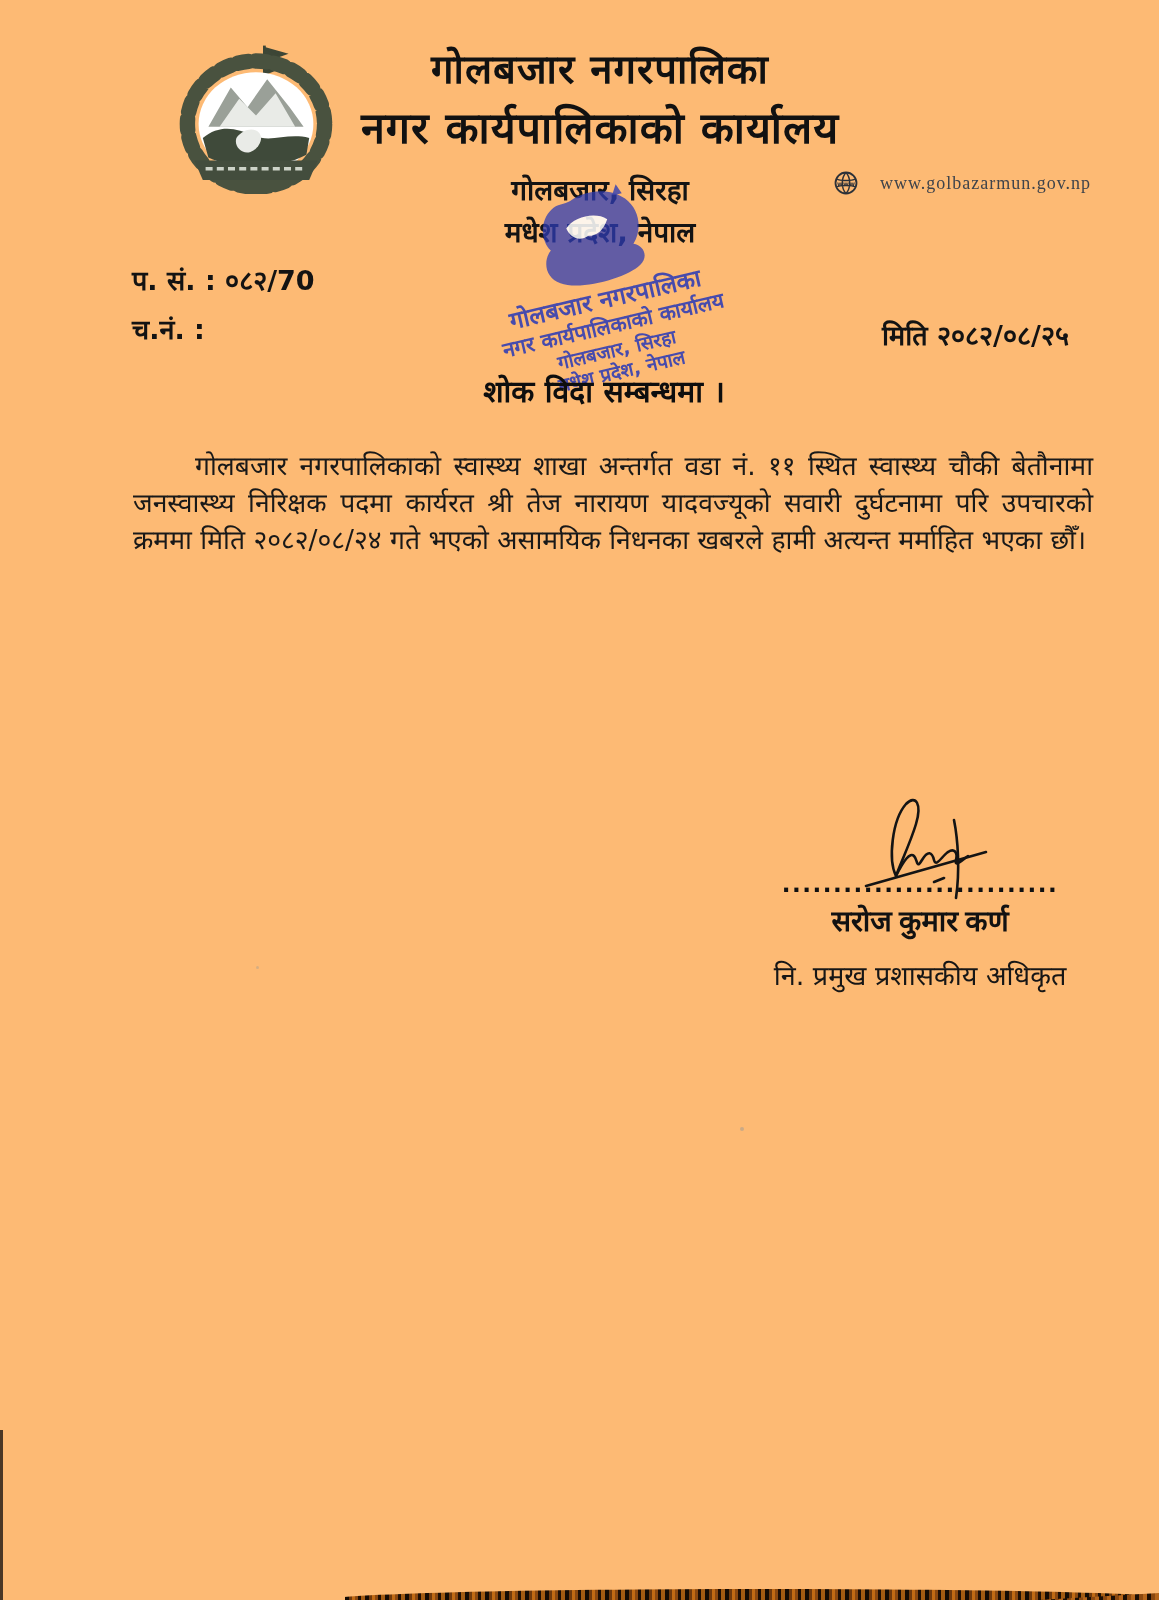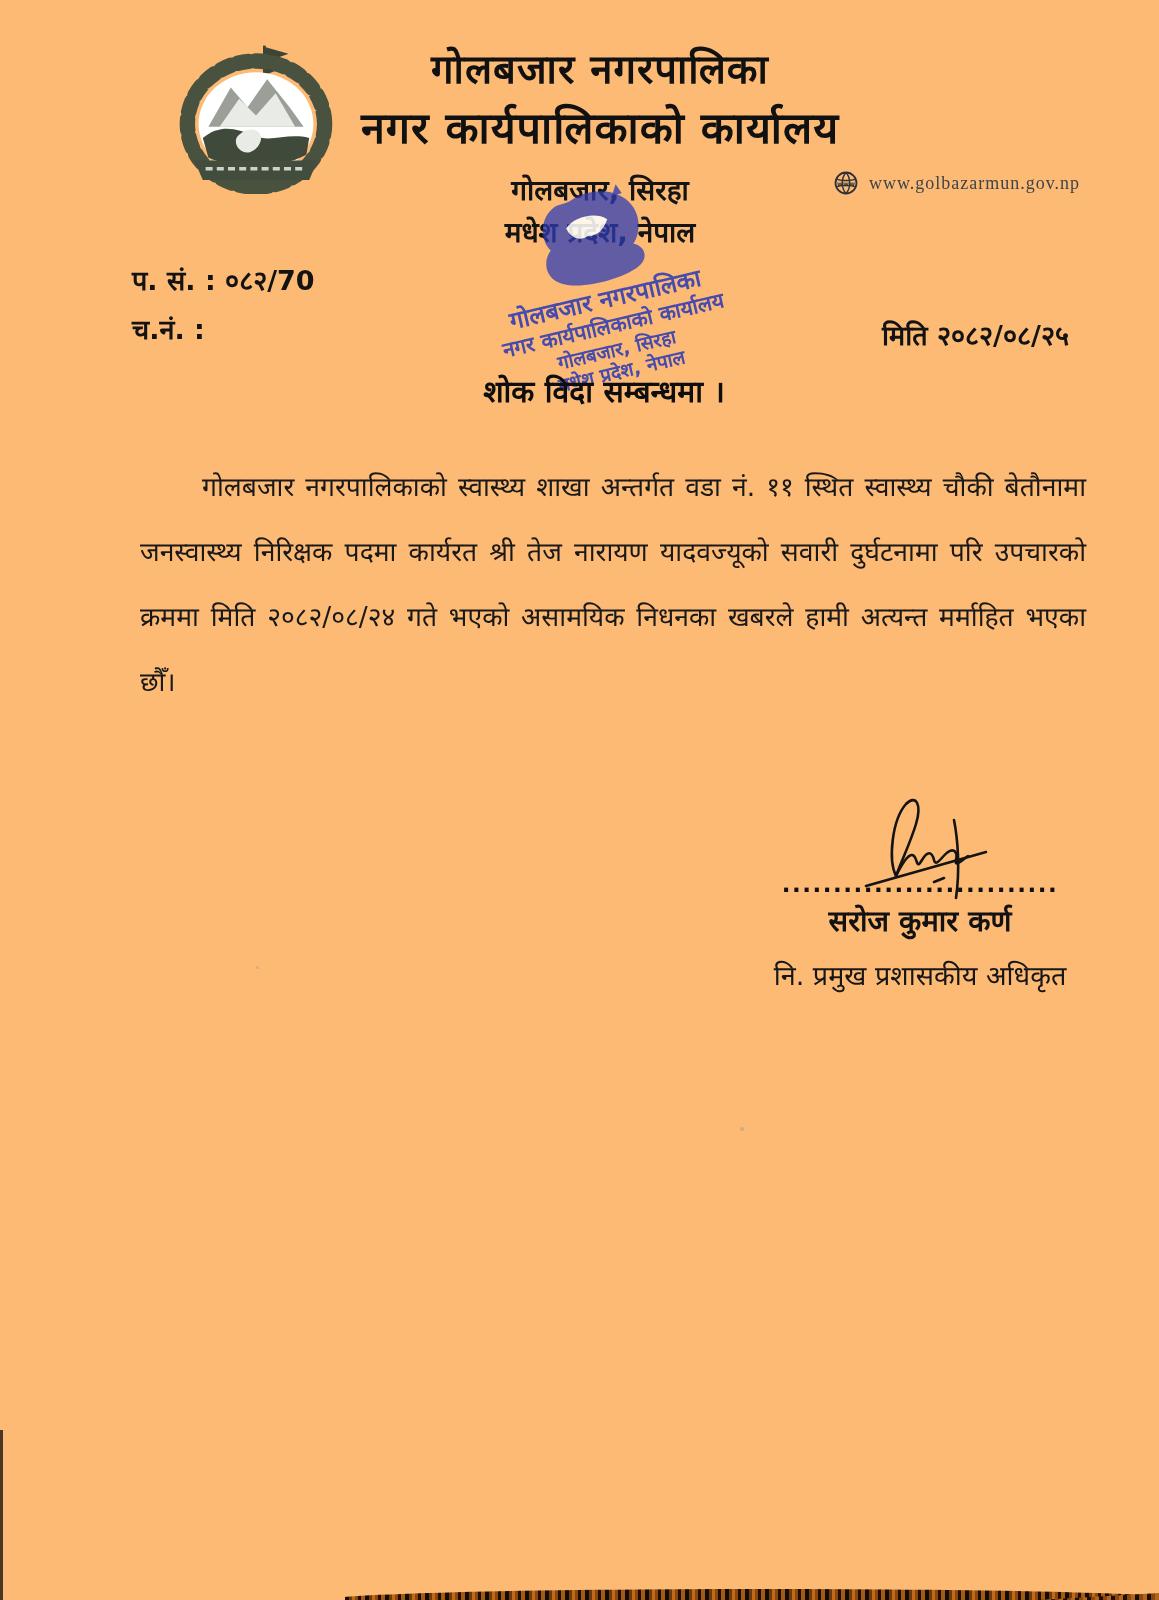--- a/index.html
+++ b/index.html
@@ -13,41 +13,41 @@
     color:#1b1b1b;
   }
   
   .logo{position:absolute;left:168px;top:40px;width:176px;height:154px;}
   .header-center{position:absolute;left:290px;top:46px;width:620px;text-align:center;}
   .muni-title{font-size:40px;font-weight:bold;color:#111;line-height:1.15;letter-spacing:1px;}
   .office-title{font-size:43px;font-weight:bold;color:#111;line-height:1.15;margin-top:12px;letter-spacing:1px;}
   .addr{position:absolute;left:290px;top:170px;width:620px;text-align:center;}
   .addr-line{font-size:28px;font-weight:bold;color:#141414;line-height:42px;}
   .contacts{position:absolute;left:833px;top:168px;}
-  .contact-row{display:flex;align-items:center;gap:10px;height:30px;margin-bottom:4px;}
+  .contact-row{display:flex;align-items:center;gap:21px;height:30px;margin-bottom:4px;}
   .contact-text{font-family:"Liberation Serif","DejaVu Serif",serif;font-size:18px;color:#3e434b;letter-spacing:1px;}
   
   .stamp{position:absolute;left:462px;top:178px;width:280px;height:215px;transform:rotate(-13deg);opacity:.88;pointer-events:none;}
   
   .ref-block{position:absolute;left:132px;top:256px;font-size:27px;font-weight:bold;color:#131313;line-height:49px;}
   .date-line{position:absolute;left:882px;top:316px;font-size:27px;font-weight:600;color:#131313;}
   .subject{position:absolute;left:0;right:0;top:370px;text-align:center;padding-left:49px;
            font-size:30px;font-weight:bold;color:#0e0e0e;}
   
   .body-text{position:absolute;left:132px;top:446px;width:962px;}
   .body-text p{
-    margin:8px;padding:0;
-    font-size:26.5px;line-height:65px;
+    margin:1px;padding:0;
+    font-size:26.5px;line-height:37px;
     text-align:justify;text-indent:62px;color:#191919;
   }
   
   .sig-block{position:absolute;left:742px;top:790px;width:356px;text-align:center;}
   .sig-art{display:block;margin:0 auto;margin-left:116px;}
   .sig-dots{font-size:23px;font-weight:bold;letter-spacing:1.5px;color:#111;margin-top:-26px;line-height:20px;}
-  .sig-name{font-size:29px;font-weight:600;color:#121212;margin-top:6px;}
+  .sig-name{font-size:29px;font-weight:600;color:#121212;margin-top:6px;font-family:Liberation Serif, serif;}
   .sig-title{font-size:27px;font-weight:500;color:#161616;margin-top:17px;}
   
   .speck{position:absolute;border-radius:50%;background:#9a9a96;}
   .left-edge{position:absolute;left:0;bottom:0;width:3px;height:170px;background:#2b2017;opacity:.85;}
   .wood-strip{
     position:absolute;bottom:0;left:345px;width:835px;height:11px;
     clip-path:ellipse(52% 100% at 50% 100%);
     background:repeating-linear-gradient(90deg,
       #140b04 0 4px,#6f3a0e 4px 7px,#c06a14 7px 10px,#8a4810 10px 13px,
       #1c0e05 13px 16px,#a35b12 16px 20px);

